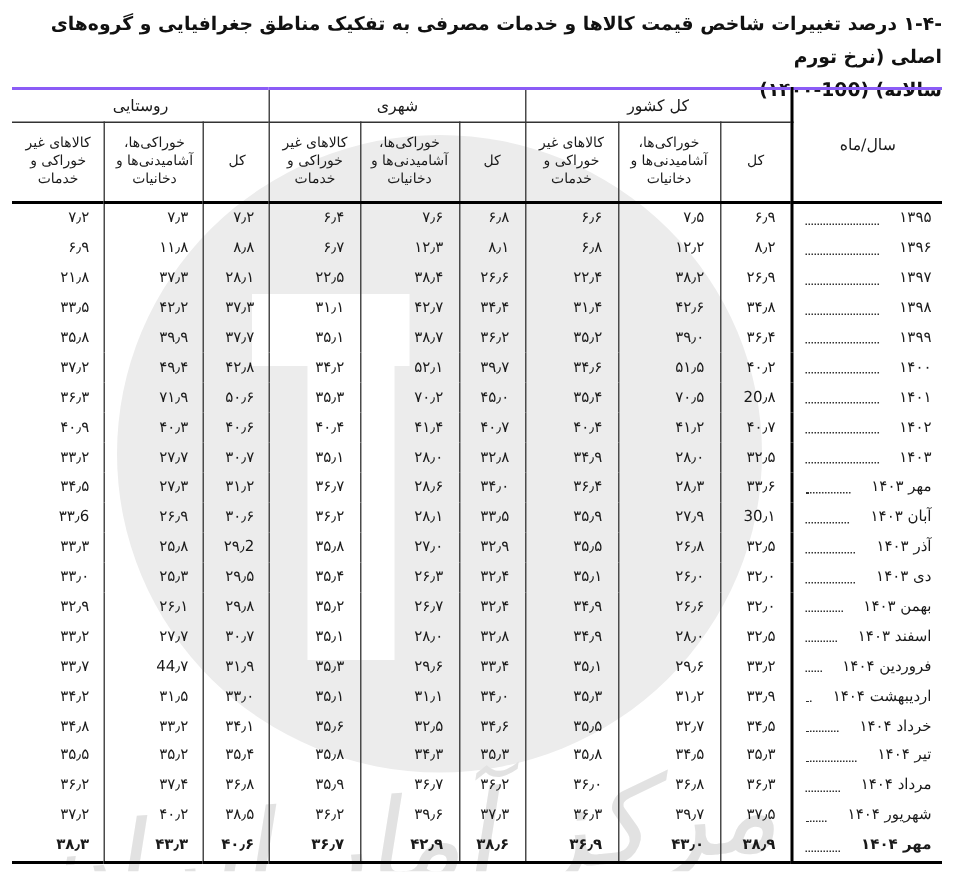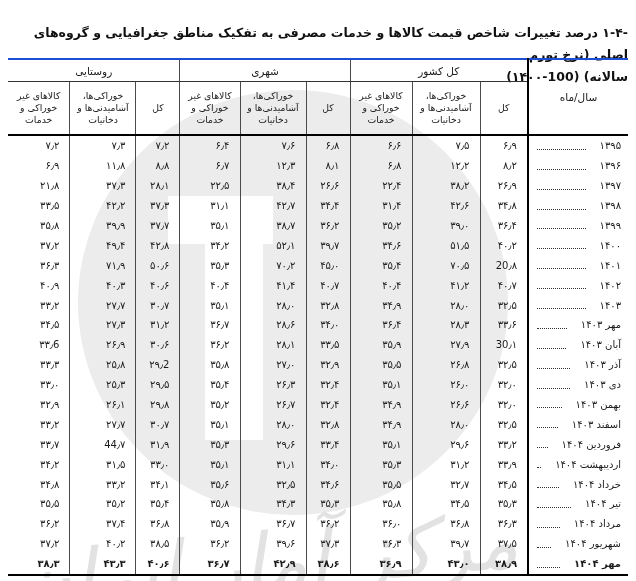--- a/index.html
+++ b/index.html
@@ -11,31 +11,31 @@
   .wm{position:absolute;z-index:0;}
   .wm-circle{left:78px;top:90px;width:430px;height:425px;border-radius:50%;background:#ececec;}
   .wm-cut-h{left:168px;top:196px;width:105px;height:48px;background:#fff;}
   .wm-cut-v{left:205px;top:240px;width:58px;height:200px;background:#fff;}
   .wm-script{
     left:14px;bottom:-26px;font-size:78px;font-style:italic;color:#e2e2e2;
     transform:rotate(-5deg);white-space:nowrap;letter-spacing:6px;
   }
   
   .title{
-    position:absolute;top:22px;right:8px;left:8px;z-index:2;
+    position:absolute;top:5px;right:8px;left:8px;z-index:2;
     font-size:12.5px;font-weight:bold;text-align:right;line-height:1.75;
   }
   
   table.cpi{
     position:absolute;top:58px;right:8px;z-index:2;width:620px;
     border-collapse:collapse;table-layout:fixed;font-size:10px;color:#1a1a1a;
   }
   th,td{padding:0;font-weight:normal;}
   th{text-align:center;vertical-align:middle;}
-  thead tr.grp-row th{border-top:2px solid #1d4ed8;height:21px;font-size:10.5px;}
+  thead tr.grp-row th{border-top:2px solid #8b5cf6;height:21px;font-size:10.5px;}
   th.th-grp{border-bottom:1px solid #333;}
   th.th-sub{border-bottom:2px solid #000;height:48px;font-size:9.3px;line-height:1.32;padding:2px 1px;}
   th.th-ym{border-bottom:2px solid #000;font-size:10.5px;}
   th,td{border-left:1px solid #4a4a4a;}
   th:last-child,td:last-child{border-left:none;}
   th.th-ym,td.ym-cell{border-left:2px solid #000;}
   tbody td{height:19.9px;text-align:right;padding:0 10px 0 0;}
   tbody td.ym-cell{padding:0;}
   tbody tr:last-child td{border-bottom:2.5px solid #000;}
   .ym{display:flex;align-items:center;height:100%;padding:0 7px 0 5px;gap:11px;}

